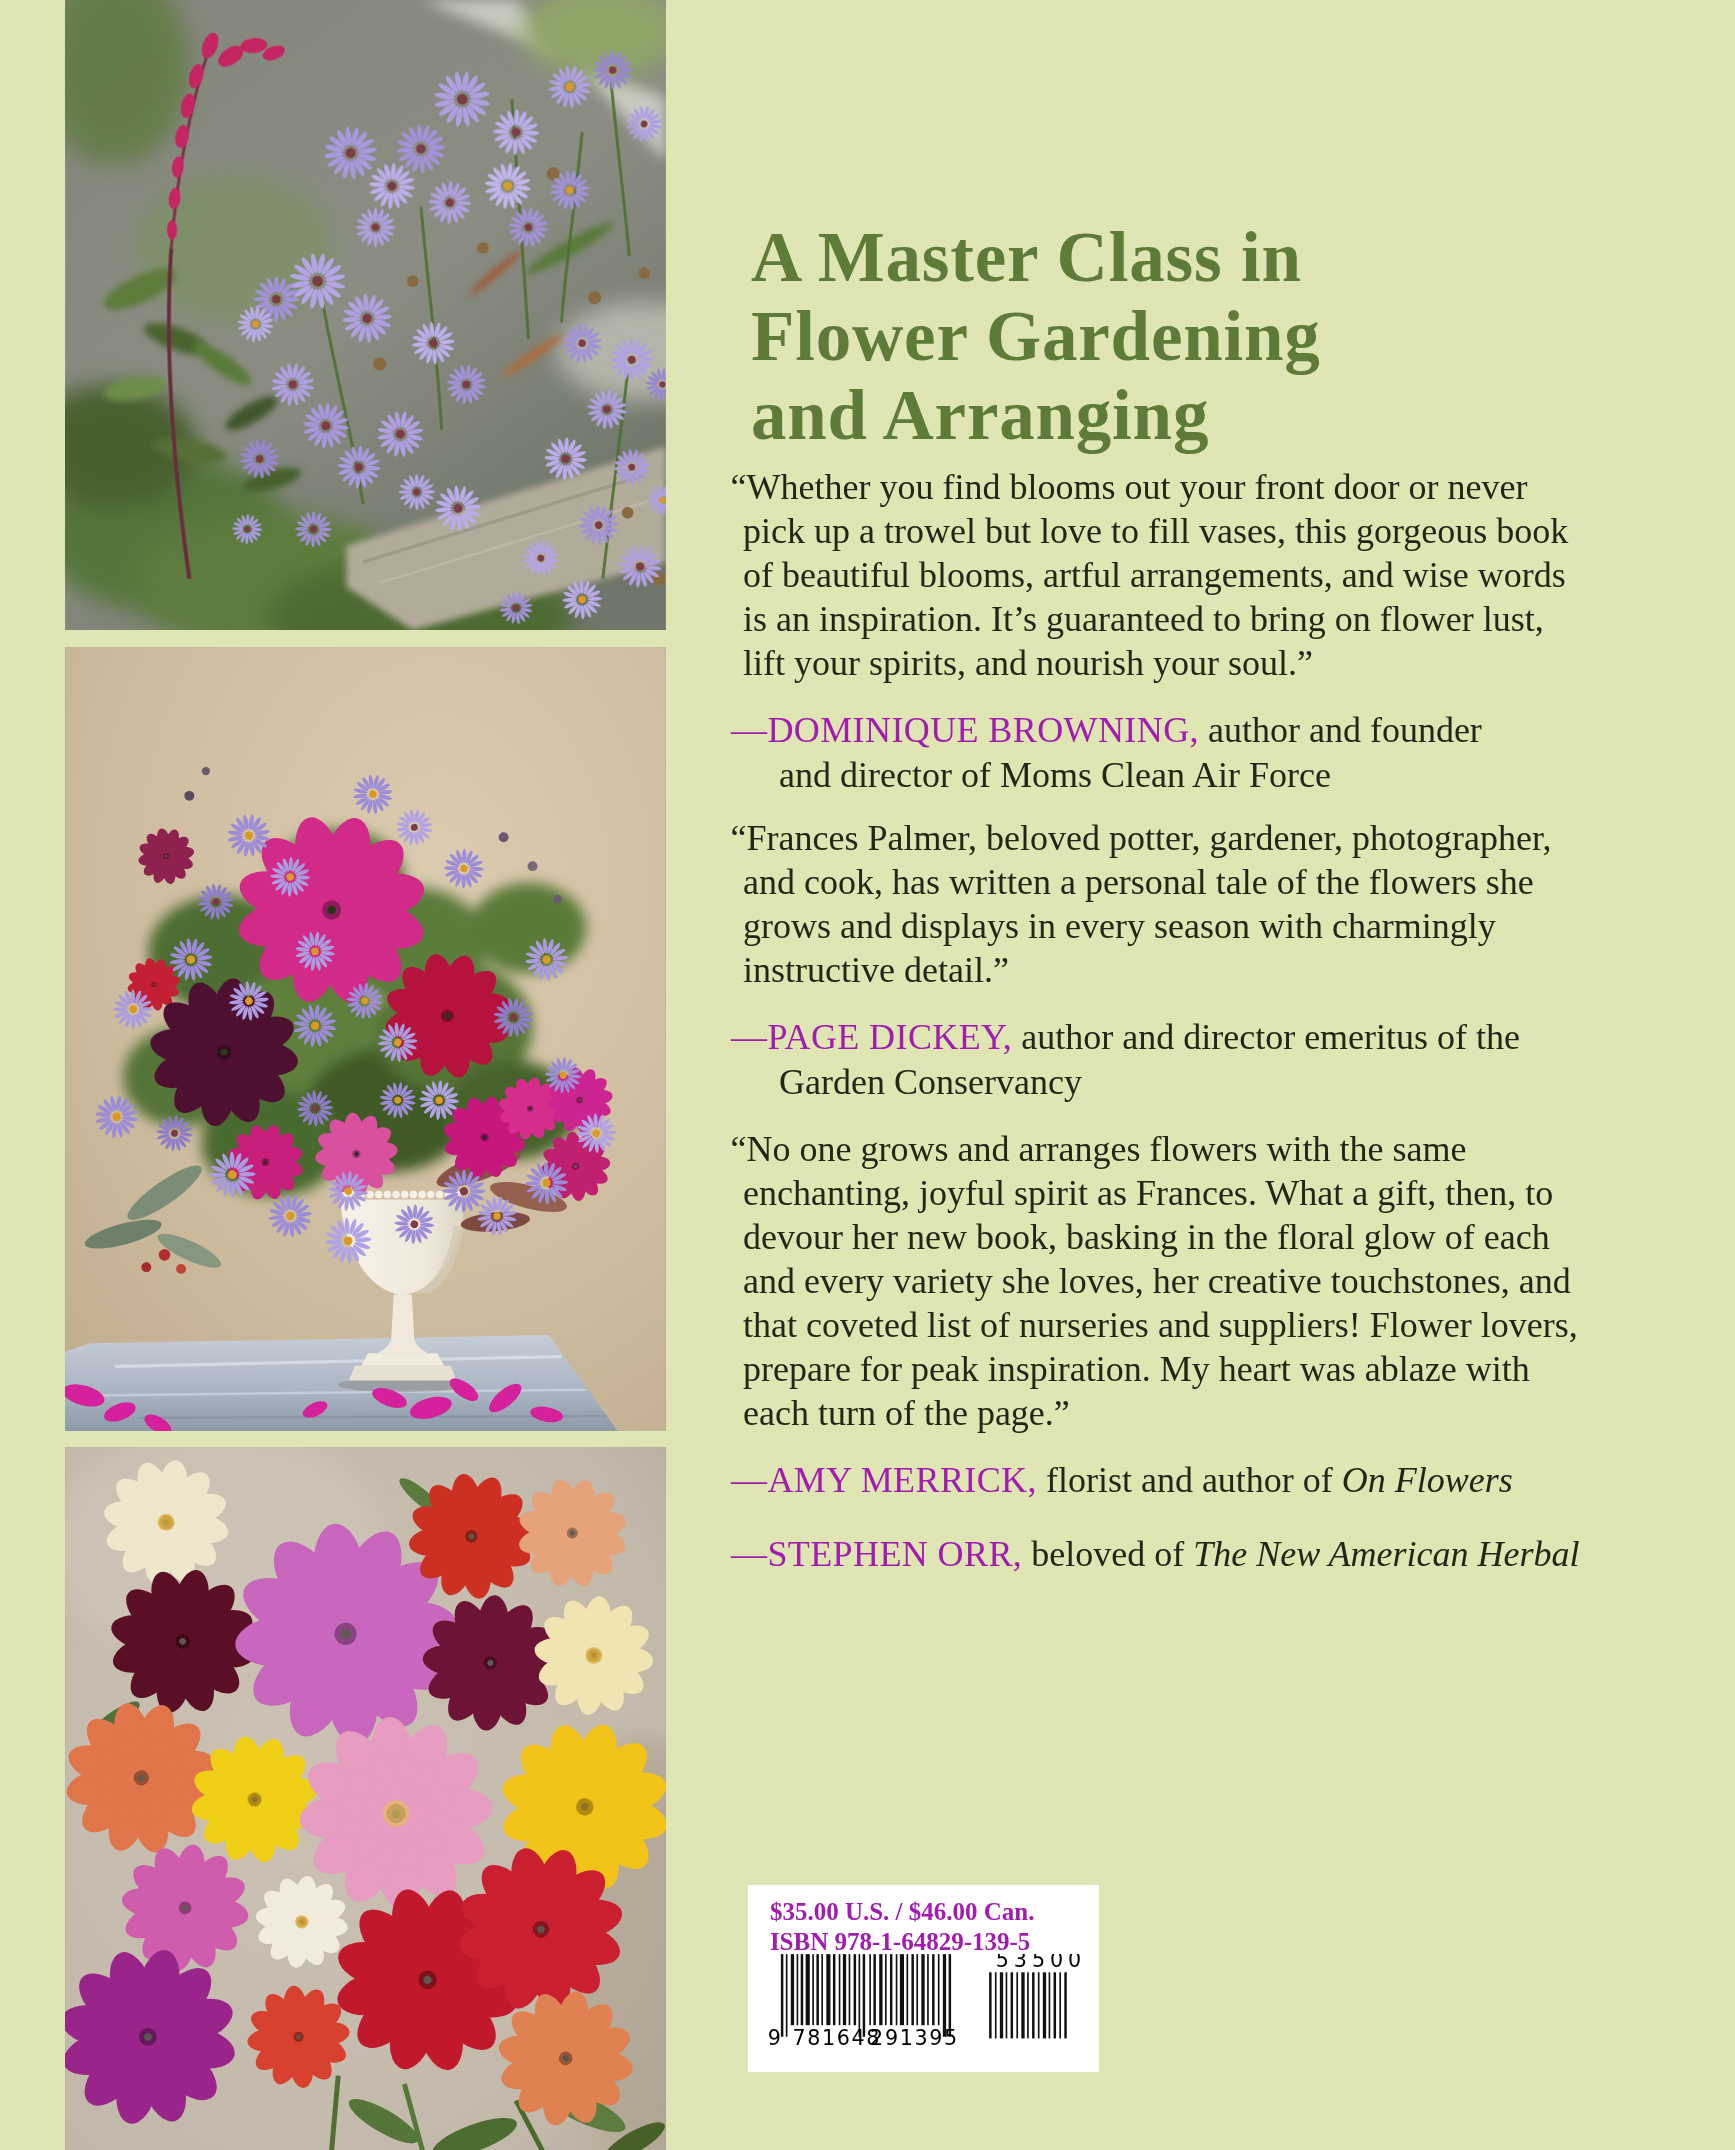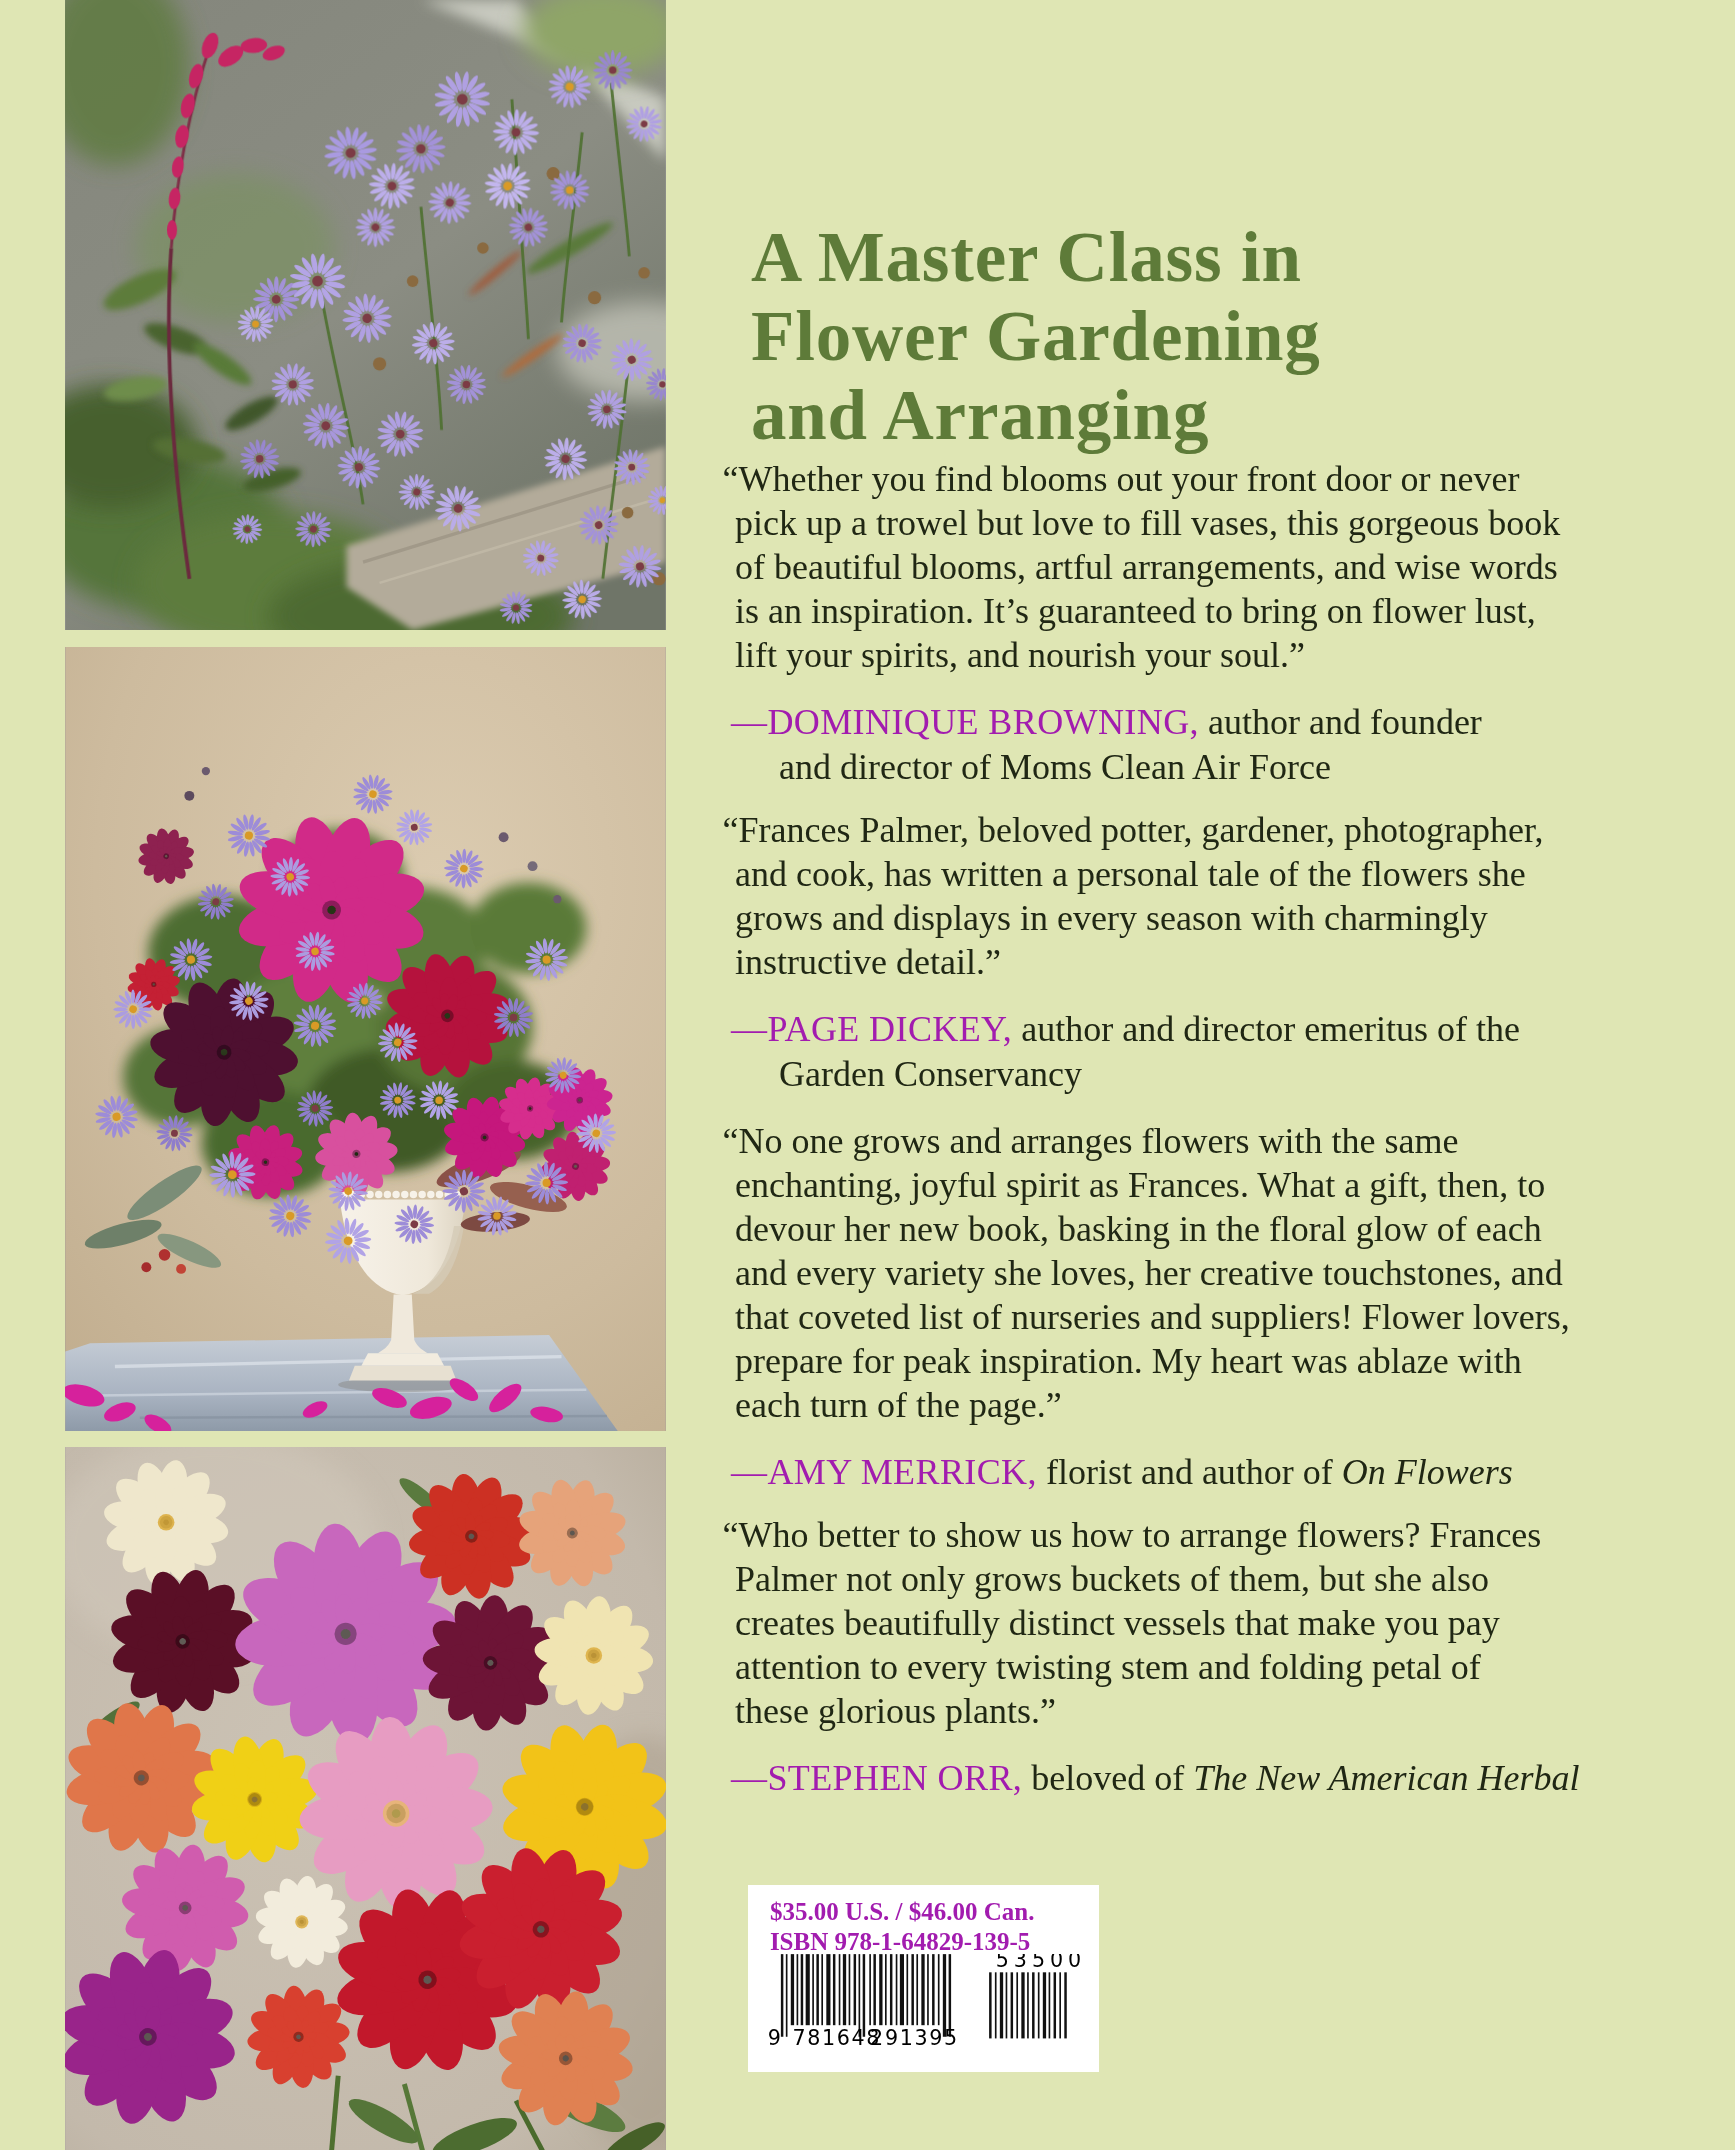--- a/index.html
+++ b/index.html
@@ -6,21 +6,21 @@
   body{width:1735px;height:2151px;background:#dfe6b4;font-family:"Liberation Serif",serif;overflow:hidden;}
   .page{position:relative;width:1677px;height:2151px;background:#dfe6b4;}
   .photo{position:absolute;overflow:hidden;background:#999;}
   .photo svg{display:block;width:100%;height:100%;}
   #photo1{left:65px;top:0;width:601px;height:630px;}
   #photo2{left:65px;top:647px;width:601px;height:784px;}
   #photo3{left:65px;top:1447px;width:601px;height:704px;}
   .text-col{position:absolute;left:731px;top:0;width:984px;height:2151px;}
   .page-title{position:absolute;left:20px;top:170px;font-size:71px;line-height:79px;color:#5e7b39;white-space:pre-line;letter-spacing:0.8px;}
   .quote{position:absolute;left:0;width:976px;color:#202714;}
-  .quote-text{font-size:36px;line-height:44px;white-space:pre-line;text-indent:-12.4px;margin:4px;}
+  .quote-text{font-size:36px;line-height:44px;white-space:pre-line;text-indent:-12.4px;margin:12px;}
   .attr{margin:23px 0 0 0;font-size:36px;line-height:45px;}
   .attr-name{color:#a21caf;letter-spacing:0.4px;}
   .attr-cont{display:block;padding-left:48px;}
   .attr-cont:empty{display:none;}
   .attr em{font-style:italic;}
   #quote1{top:453px;}
   #quote2{top:804px;}
   #quote3{top:1115px;}
   #quote4{top:1509px;}
   .barcode-box{position:absolute;left:17.4px;top:1885px;width:351px;height:187px;background:#ffffff;color:#a21caf;}
@@ -420,25 +420,20 @@
 enchanting, joyful spirit as Frances. What a gift, then, to
 devour her new book, basking in the floral glow of each
 and every variety she loves, her creative touchstones, and
 that coveted list of nurseries and suppliers! Flower lovers,
 prepare for peak inspiration. My heart was ablaze with
 each turn of the page.”</p>
       <p class="attr"><span class="attr-name">—AMY MERRICK,</span><span> florist and author of </span><em>On Flowers</em></p>
     </div>
 
     <div class="quote" id="quote4">
-      <p class="quote-text">“Who better to show us how to arrange flowers? Frances
-Palmer not only grows buckets of them, but she also
-creates beautifully distinct vessels that make you pay
-attention to every twisting stem and folding petal of
-these glorious plants.”</p>
       <p class="attr"><span class="attr-name">—STEPHEN ORR,</span><span> beloved of </span><em>The New American Herbal</em></p>
     </div>
 
     <div class="barcode-box">
       <div class="price">$35.00 U.S. / $46.00 Can.</div>
       <div class="isbn">ISBN 978-1-64829-139-5</div>
       <svg class="barcode-svg" width="314" height="111" viewBox="0 0 380 134">
         <g fill="#111">
           <rect x="18" y="0" width="3" height="100"></rect>
             <rect x="24" y="0" width="2" height="100"></rect>

